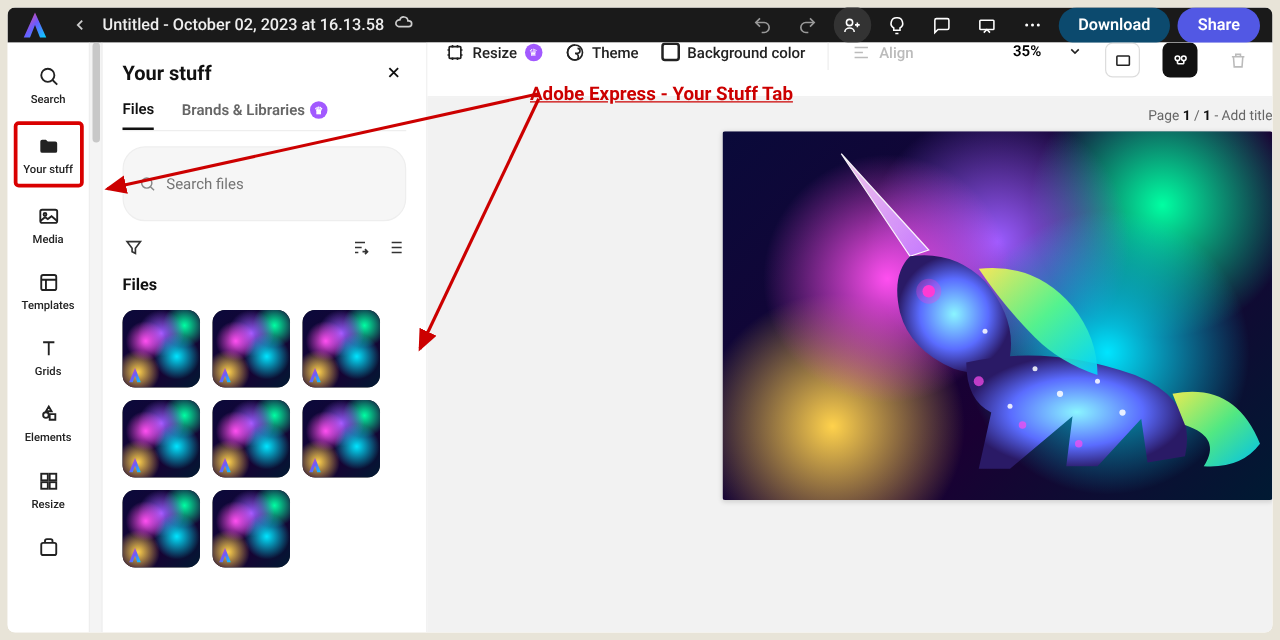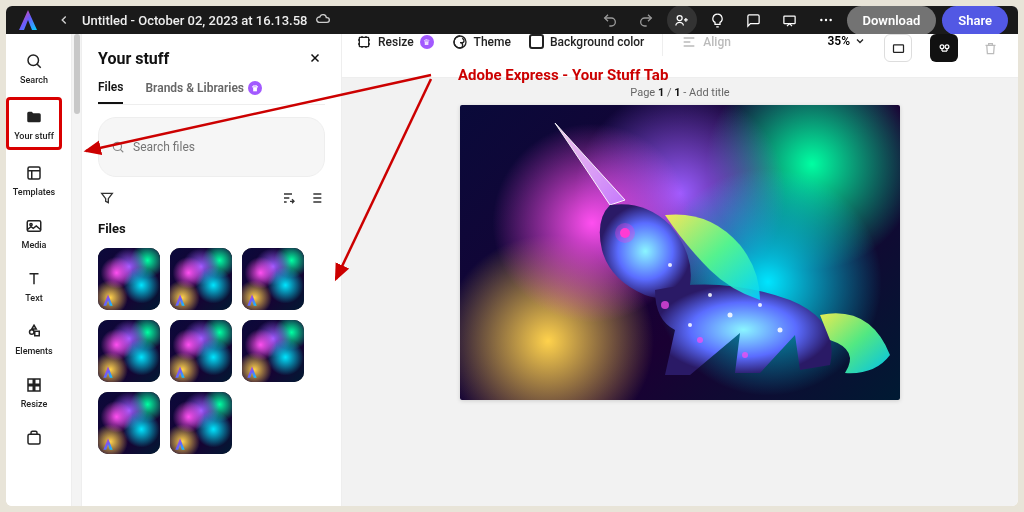--- a/index.html
+++ b/index.html
@@ -8,24 +8,24 @@
   .topbar { background: #1a1a1a; height: 28px; display: flex; align-items: center; padding: 0 10px; color: #fff; }
   .logo { width: 24px; height: 24px; margin-right: 12px; }
   .back-btn { width: 24px; height: 24px; display:flex; align-items:center; justify-content:center; cursor:pointer; margin-right:6px;}
   .title-area { display: flex; align-items: center; gap: 8px; font-size: 13px; font-weight: 500; color:#eee;}
   .cloud { color:#ccc; }
   .topbar-spacer { flex: 1; }
   .top-actions { display: flex; align-items: center; gap: 6px; }
   .icon-btn { width: 30px; height: 30px; display: flex; align-items: center; justify-content: center; border-radius: 50%; cursor: pointer; color:#fff;}
   .icon-btn.dark { background:#333; }
   .btn { padding: 7px 16px; border-radius: 18px; font-size: 13px; font-weight: 600; cursor: pointer; border:none;}
-  .btn-download { background:#737373; color:#fff; }
+  .btn-download { background:#0c4a6e; color:#fff; }
   .btn-share { background:#5258e4; color:#fff; }
   .main { flex:1; display:flex; overflow:hidden; }
-  .leftnav { width: 66px; background:#fff; border-right:1px solid #eee; display:flex; flex-direction:column; padding-top:10px; gap:6px;}
+  .leftnav { width: 66px; background:#fff; border-right:1px solid #eee; display:flex; flex-direction:column; align-items:center; padding-top:10px; gap:6px;}
   .nav-item { width:56px; display:flex; flex-direction:column; align-items:center; gap:3px; padding:6px 0; cursor:pointer; border-radius:6px;}
   .nav-item .icon { width:22px; height:22px; display:flex; align-items:center; justify-content:center; color:#222;}
   .nav-item .label { font-size:9px; color:#222; font-weight:500;}
   .nav-item.highlighted { border:3px solid #d90000; border-radius:4px; }
   .scroll-strip { width:10px; background:#f4f4f4; border-right:1px solid #eee; position:relative;}
   .scroll-thumb { position:absolute; top:0; left:2px; width:6px; height:80px; background:#c8c8c8; border-radius:3px;}
   .panel { width:260px; background:#fff; border-right:1px solid #eee; display:flex; flex-direction:column; padding:14px 16px 0 16px; gap:12px;}
   .panel-head { display:flex; align-items:center; justify-content:space-between;}
   .panel-head h2 { font-size:16px; font-weight:700; color:#111;}
   .close-x { width:20px; height:20px; cursor:pointer; display:flex; align-items:center; justify-content:center;}
@@ -42,25 +42,25 @@
   .grid { display:grid; grid-template-columns:repeat(3, 62px); gap:10px;}
   .thumb { width:62px; height:62px; border-radius:10px; background:#222; position:relative; cursor:pointer; overflow:hidden;}
   .thumb .uni { width:100%; height:100%; }
   .thumb .badge { position:absolute; bottom:3px; left:3px; width:14px; height:14px; }
   .canvas-area { flex:1; background:#f2f2f2; display:flex; flex-direction:column; }
   .canvas-toolbar { height:44px; background:#fff; border-bottom:1px solid #eee; display:flex; align-items:flex-start; padding:0 14px; gap:18px;}
   .tool { display:flex; align-items:center; gap:6px; font-size:12px; font-weight:500; color:#222; cursor:pointer;}
   .tool.disabled { color:#bbb; cursor:default;}
   .divider { width:1px; height:22px; background:#eee;}
   .toolbar-spacer { flex:1;}
-  .zoom { display:flex; align-items:center; gap:4px; font-size:12px; font-weight:600; cursor:pointer;}
+  .zoom { display:flex; align-items:center; gap:21px; font-size:12px; font-weight:600; cursor:pointer;}
   .sq-btn { width:28px; height:28px; border-radius:6px; display:flex; align-items:center; justify-content:center; cursor:pointer;}
   .sq-btn.outline { border:1px solid #ddd;}
   .sq-btn.dark { background:#111; color:#fff;}
-  .canvas-body { flex:1; display:flex; flex-direction:column; align-items:center; padding-top:8px; position:relative;}
+  .canvas-body { flex:1; display:flex; flex-direction:column; align-items:flex-end; padding-top:8px; position:relative;}
   .page-label { font-size:11px; color:#666; margin-bottom:6px;}
   .page-label b { color:#111;}
   .canvas-img { width:440px; height:295px; border-radius:2px; overflow:hidden; box-shadow:0 1px 4px rgba(0,0,0,0.15);}
   .annotation { position:absolute; color:#cc0000; font-weight:700; font-size:15px; pointer-events:none; z-index:50;}
   .arrow-svg { position:absolute; pointer-events:none; z-index:49;}
   
   .uni-art { width:100%; height:100%; background:
     radial-gradient(circle at 30% 40%, #ff4ff0 0%, transparent 28%),
     radial-gradient(circle at 70% 60%, #00e5ff 0%, transparent 32%),
     radial-gradient(circle at 50% 30%, #9b5cff 0%, transparent 35%),
@@ -166,43 +166,43 @@
         <div class="icon">
             <svg width="18" height="18" viewBox="0 0 24 24" fill="#222">
               <path d="M3 7a2 2 0 0 1 2-2h4l2 2h8a2 2 0 0 1 2 2v8a2 2 0 0 1-2 2H5a2 2 0 0 1-2-2z"></path>
             </svg>
           </div>
         <div class="label">Your stuff</div>
       </div>
       <div class="nav-item">
         <div class="icon">
             <svg width="18" height="18" viewBox="0 0 24 24" fill="none" stroke="#222" stroke-width="2">
-              <rect x="4" y="4" width="16" height="16" rx="2"></rect>
-              <path d="M4 9h16M9 9v11"></path>
-            </svg>
-          </div>
-        <div class="label">Templates</div>
-      </div>
-      <div class="nav-item">
-        <div class="icon">
-            <svg width="18" height="18" viewBox="0 0 24 24" fill="none" stroke="#222" stroke-width="2">
               <rect x="3" y="5" width="18" height="14" rx="2"></rect>
               <circle cx="8" cy="10" r="1.5"></circle>
               <path d="M21 17l-6-5-4 3-3-2-5 4"></path>
             </svg>
           </div>
         <div class="label">Media</div>
       </div>
       <div class="nav-item">
         <div class="icon">
             <svg width="18" height="18" viewBox="0 0 24 24" fill="none" stroke="#222" stroke-width="2">
+              <rect x="4" y="4" width="16" height="16" rx="2"></rect>
+              <path d="M4 9h16M9 9v11"></path>
+            </svg>
+          </div>
+        <div class="label">Templates</div>
+      </div>
+      <div class="nav-item">
+        <div class="icon">
+            <svg width="18" height="18" viewBox="0 0 24 24" fill="none" stroke="#222" stroke-width="2">
               <path d="M6 5h12M12 5v14"></path>
             </svg>
           </div>
-        <div class="label">Text</div>
+        <div class="label">Grids</div>
       </div>
       <div class="nav-item">
         <div class="icon">
             <svg width="18" height="18" viewBox="0 0 24 24" fill="none" stroke="#222" stroke-width="2">
               <path d="M12 3l3 5h-6zM6 12a3 3 0 1 0 6 0 3 3 0 0 0-6 0zM13 11h6v6h-6z"></path>
             </svg>
           </div>
         <div class="label">Elements</div>
       </div>
       <div class="nav-item">
@@ -431,21 +431,21 @@
                   <circle cx="240" cy="235" r="3"></circle>
                   <circle cx="285" cy="250" r="3"></circle>
                 </g>
             </svg>
           </div>
         </div>
       </div>
     </div>
   </div>
 
-  <div class="annotation" style="left:452px; top:60px;">Adobe Express - Your Stuff Tab</div>
+  <div class="annotation" style="left:418px; top:60px;text-decoration:underline;">Adobe Express - Your Stuff Tab</div>
   <svg class="arrow-svg" style="left:60px; top:55px;" width="400" height="240">
     <defs>
         <marker id="ah" markerWidth="8" markerHeight="8" refX="6" refY="3" orient="auto">
           <path d="M0,0 L7,3 L0,6 Z" fill="#cc0000"></path>
         </marker>
       </defs>
     <line x1="365" y1="14" x2="20" y2="90" stroke="#cc0000" stroke-width="2.5" marker-end="url(#ah)"></line>
     <line x1="365" y1="18" x2="270" y2="218" stroke="#cc0000" stroke-width="2.5" marker-end="url(#ah)"></line>
   </svg>
 </div>

